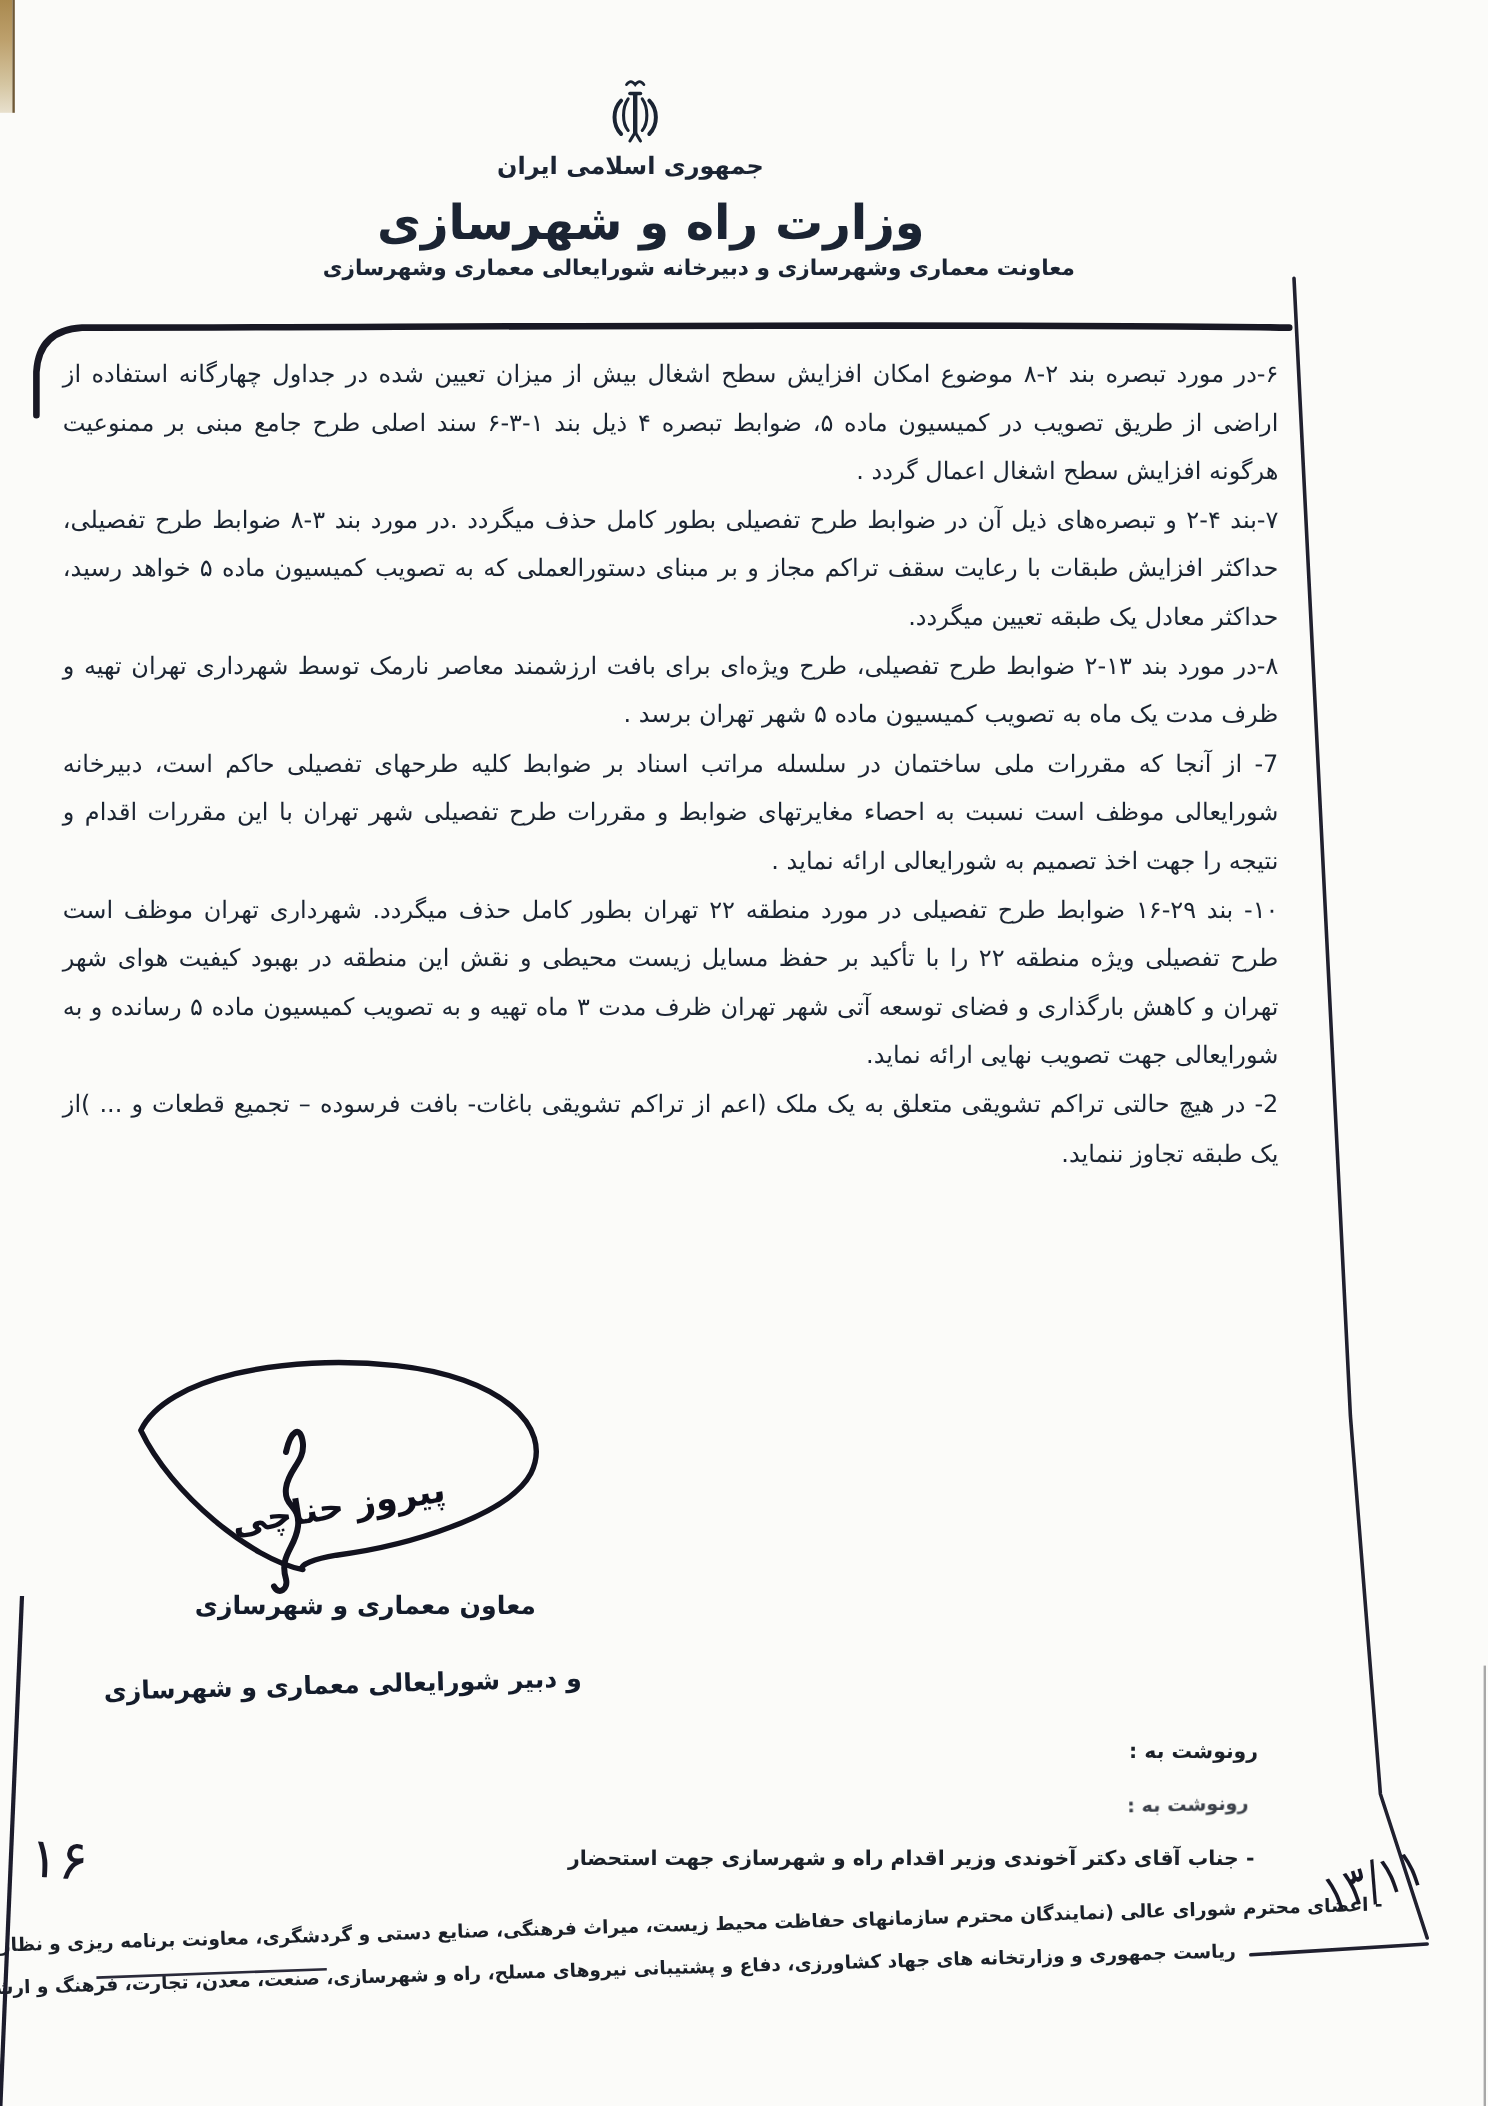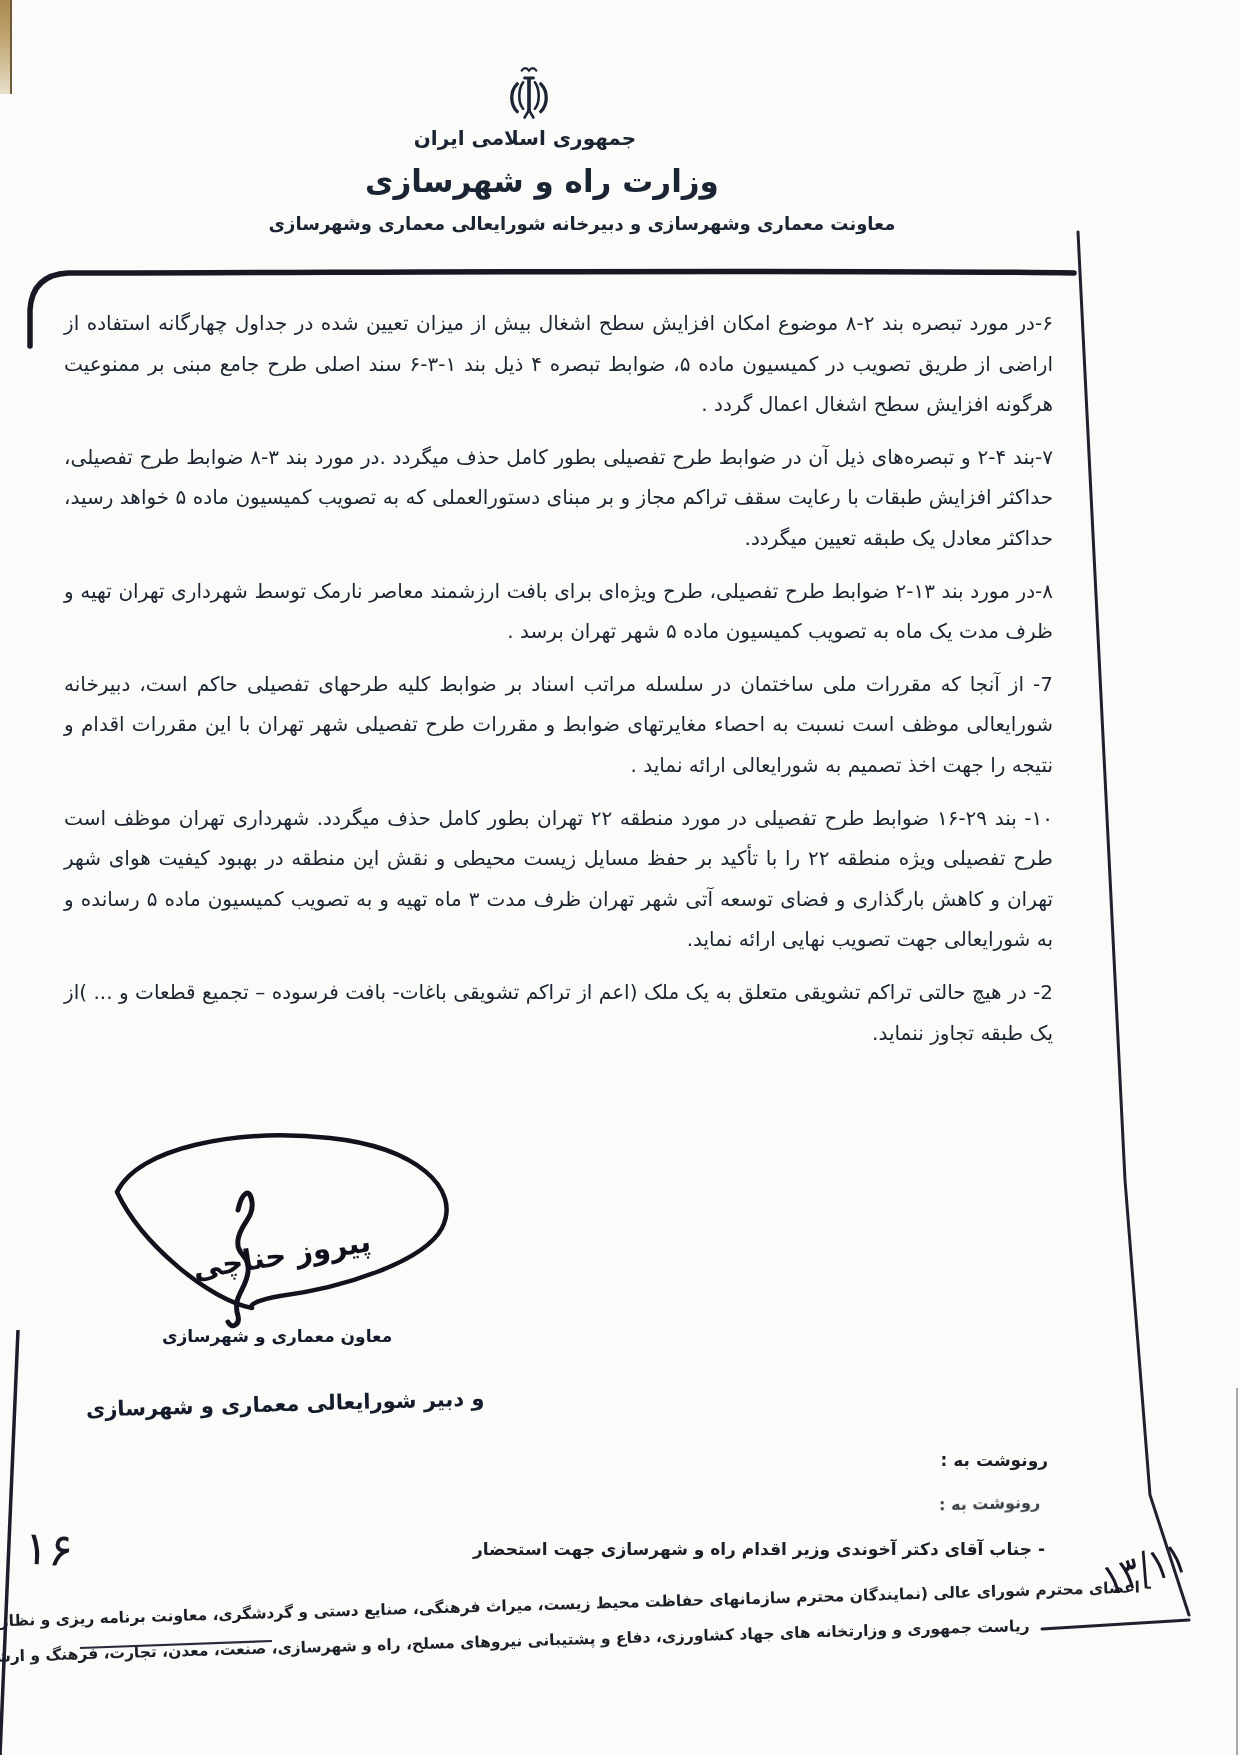--- a/index.html
+++ b/index.html
@@ -21,40 +21,40 @@
     border-right:2px solid #6e5836;
   }
   .edge-shadow{
     position:absolute;right:2px;top:1388px;width:2px;height:367px;
     background:#a8a8a8;
   }
   
   .emblem{position:absolute;left:527px;top:64px;}
   .hdr{position:absolute;white-space:nowrap;font-weight:bold;color:#1b2433;}
   .country{top:126px;left:545px;transform:translateX(-50%);font-size:20px;}
-  .ministry{top:163px;left:562px;transform:translateX(-50%);font-size:31px;letter-spacing:.5px;}
+  .ministry{top:163px;left:562px;transform:translateX(-50%);font-size:40px;letter-spacing:.5px;}
   .dept{top:213px;left:602px;transform:translateX(-50%);font-size:18px;}
   
   .overlay{position:absolute;left:0;top:0;pointer-events:none;}
   
   .docbody{
     position:absolute;left:72px;top:291px;width:1013px;
     font-size:20px;line-height:40.6px;
     text-align:justify;text-align-last:right;
     color:#1b2431;
   }
-  .docbody p{margin:12px;padding:0;}
+  .docbody p{margin:0;padding:0;}
   
   .sig-name{
     position:absolute;left:212px;top:1238px;
     font-size:29px;font-weight:bold;color:#10101c;
     transform:rotate(-9deg);white-space:nowrap;
   }
   .sig-title{position:absolute;font-weight:bold;color:#141c2b;white-space:nowrap;}
-  .sig-t1{left:182px;top:1326px;font-size:17px;}
+  .sig-t1{left:182px;top:1326px;font-size:21px;}
   .sig-t2{left:106px;top:1392px;font-size:21px;transform:rotate(-1.6deg);}
   
   .cc{position:absolute;white-space:nowrap;font-weight:bold;color:#1b2028;}
   .cc-l1{right:192px;top:1450px;font-size:17px;}
   .cc-l2{right:200px;top:1494px;font-size:16px;color:#3a3f48;filter:blur(.4px);transform:rotate(-1.5deg);}
   .cc-line1{right:195px;top:1539px;font-size:17px;}
   .cc-line2{right:88px;top:1578px;font-size:15.5px;transform:rotate(-1.7deg);transform-origin:right center;}
   .cc-line3{right:210px;top:1617px;font-size:15.5px;transform:rotate(-1.7deg);transform-origin:right center;}
   
   .hw{position:absolute;color:#181826;white-space:nowrap;}

